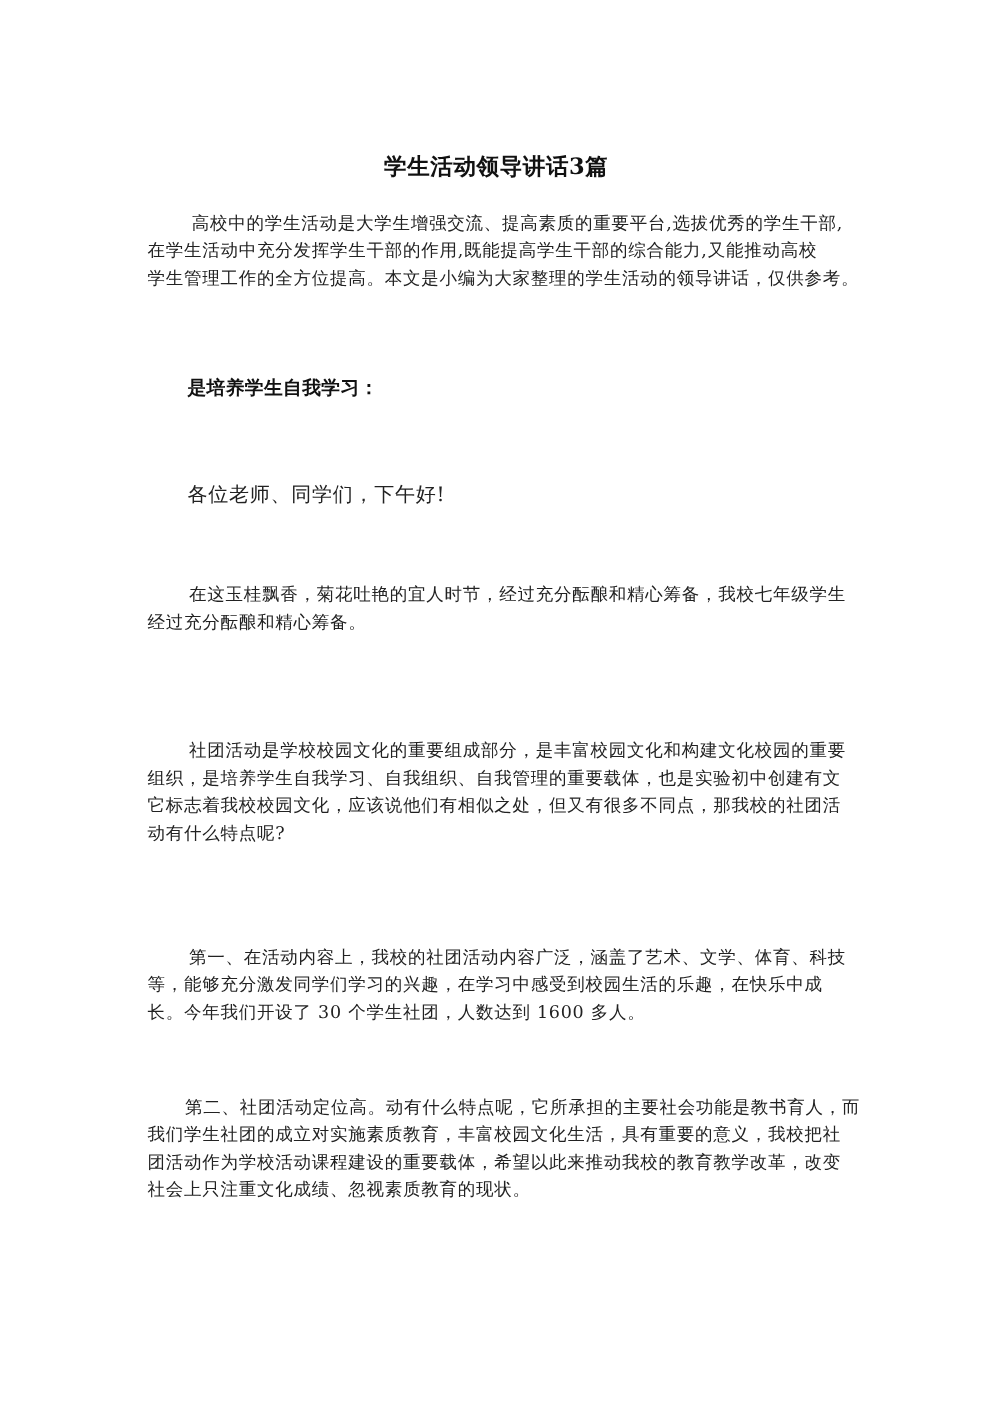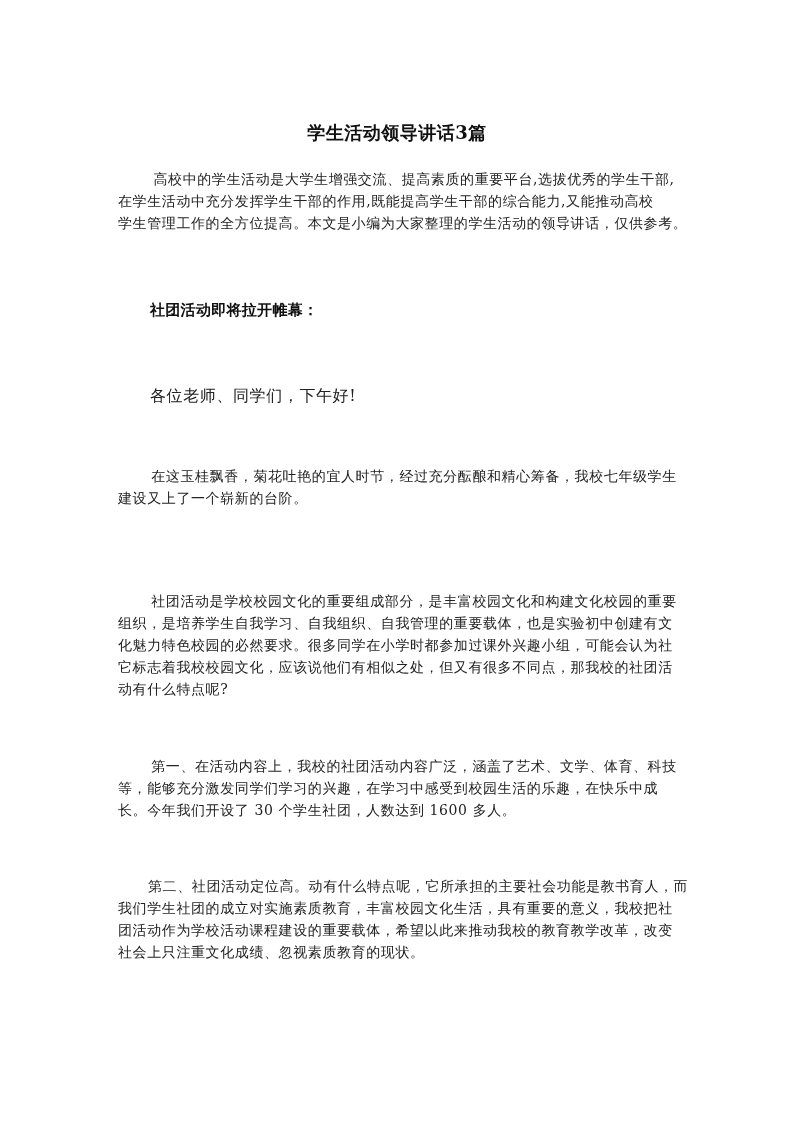--- a/index.html
+++ b/index.html
@@ -73,33 +73,32 @@
 <div class="page">
 
   <div class="title">学生活动领导讲话3篇</div>
 
   <div class="para" style="top:152px;">
     <span class="line first">高校中的学生活动是大学生增强交流、提高素质的重要平台,选拔优秀的学生干部,</span>
     <span class="line">在学生活动中充分发挥学生干部的作用,既能提高学生干部的综合能力,又能推动高校</span>
     <span class="line">学生管理工作的全方位提高。本文是小编为大家整理的学生活动的领导讲话，仅供参考。</span>
   </div>
 
-  <div class="section-heading">社团活动即将拉开帷幕：</div>
+  <div class="section-heading">是培养学生自我学习：</div>
 
   <div class="greeting">各位老师、同学们，下午好!</div>
 
   <div class="para" style="top:449px;">
     <span class="line first">在这玉桂飘香，菊花吐艳的宜人时节，经过充分酝酿和精心筹备，我校七年级学生</span>
-    <span class="line">建设又上了一个崭新的台阶。</span>
+    <span class="line">经过充分酝酿和精心筹备。</span>
   </div>
 
   <div class="para" style="top:574px;">
     <span class="line first">社团活动是学校校园文化的重要组成部分，是丰富校园文化和构建文化校园的重要</span>
     <span class="line">组织，是培养学生自我学习、自我组织、自我管理的重要载体，也是实验初中创建有文</span>
-    <span class="line">化魅力特色校园的必然要求。很多同学在小学时都参加过课外兴趣小组，可能会认为社</span>
     <span class="line">它标志着我校校园文化，应该说他们有相似之处，但又有很多不同点，那我校的社团活</span>
     <span class="line">动有什么特点呢?</span>
   </div>
 
   <div class="para" style="top:739px;">
     <span class="line first">第一、在活动内容上，我校的社团活动内容广泛，涵盖了艺术、文学、体育、科技</span>
     <span class="line">等，能够充分激发同学们学习的兴趣，在学习中感受到校园生活的乐趣，在快乐中成</span>
     <span class="line">长。今年我们开设了 30 个学生社团，人数达到 1600 多人。</span>
   </div>
 

